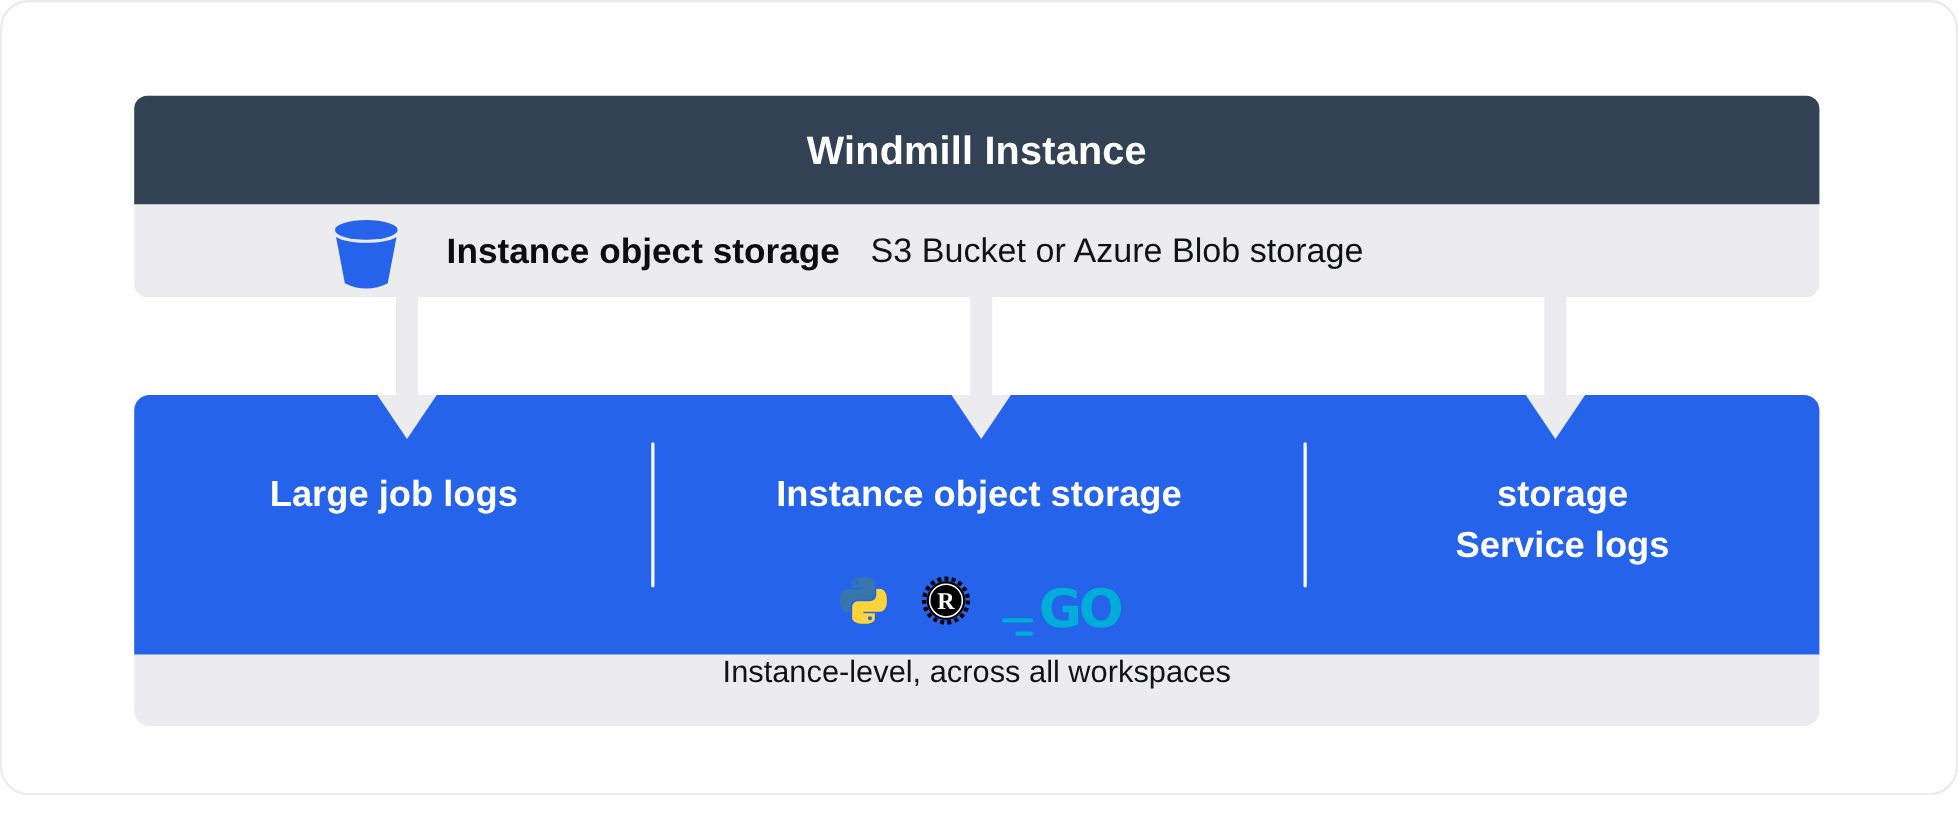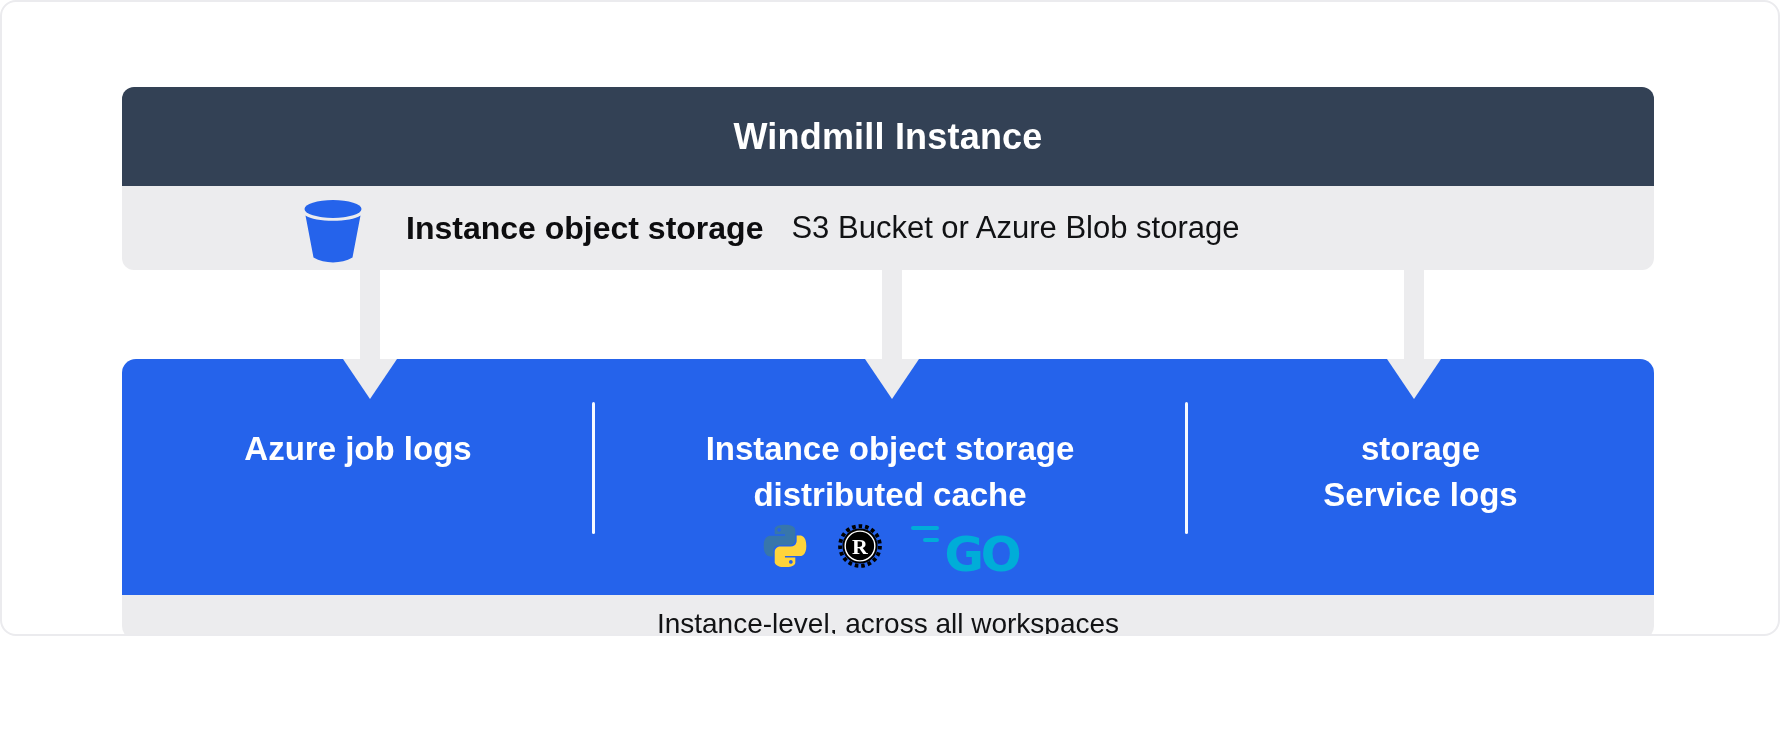--- a/index.html
+++ b/index.html
@@ -4,25 +4,25 @@
 <style>
   html, body {
     margin: 0;
     padding: 0;
     background: #ffffff;
     font-family: "Liberation Sans", sans-serif;
   }
   .frame {
     position: relative;
     width: 1780px;
-    height: 636px;
+    height: 723px;
     box-sizing: border-box;
     background: #ffffff;
     border: 2px solid #ebebee;
-    border-radius: 16px;
+    border-radius: 26px;
     overflow: hidden;
   }
   .diagram {
     position: absolute;
     left: 120px;
     top: 85px;
     width: 1532px;
     height: 573px;
   }
   
@@ -134,21 +134,21 @@
     width: 590px;
     height: 58px;
     display: flex;
     align-items: center;
     justify-content: center;
     gap: 26px;
   }
   .lang-icon { flex: 0 0 auto; display: block; }
   .go-wrap {
     display: flex;
-    align-items: flex-start;
+    align-items: flex-end;
     margin-top: 11px;
   }
   .go-lines {
     display: flex;
     flex-direction: column;
     align-items: flex-end;
     gap: 8px;
     margin-right: 5px;
     margin-top: -4px;
   }
@@ -164,26 +164,26 @@
     font-size: 48px;
     font-weight: 700;
     line-height: 1;
     color: #00add8;
     letter-spacing: -3px;
     font-family: "DejaVu Sans", sans-serif;
   }
   
   .footer-bar {
     position: absolute;
-    left: 0; top: 488px;
+    left: 0; top: 508px;
     width: 1532px; height: 65px;
     background: #ececee;
     border-radius: 0 0 14px 14px;
     display: flex;
-    align-items: flex-end;
+    align-items: flex-start;
     justify-content: center;
     font-size: 28px;
     font-weight: 400;
     color: #111214;
   }
 </style>
 </head>
 <body>
 
 <div class="frame">
@@ -215,26 +215,25 @@
     <div class="conn c3">
       <div class="conn-stem"></div>
       <div class="conn-head"></div>
     </div>
 
     <div class="feature-box">
       <div class="divider d1"></div>
       <div class="divider d2"></div>
 
       <div class="feature f1">
-        <div>Azure job logs</div>
+        <div>Large job logs</div>
       </div>
 
       <div class="feature f2">
         <div>Instance object storage</div>
-        <div>distributed cache</div>
       </div>
 
       <div class="feature f3">
         <div>storage</div>
         <div>Service logs</div>
       </div>
 
       <div class="lang-row">
         <span class="lang-icon">
           <svg width="48" height="48" viewBox="14 14 36 36" xmlns="http://www.w3.org/2000/svg">

